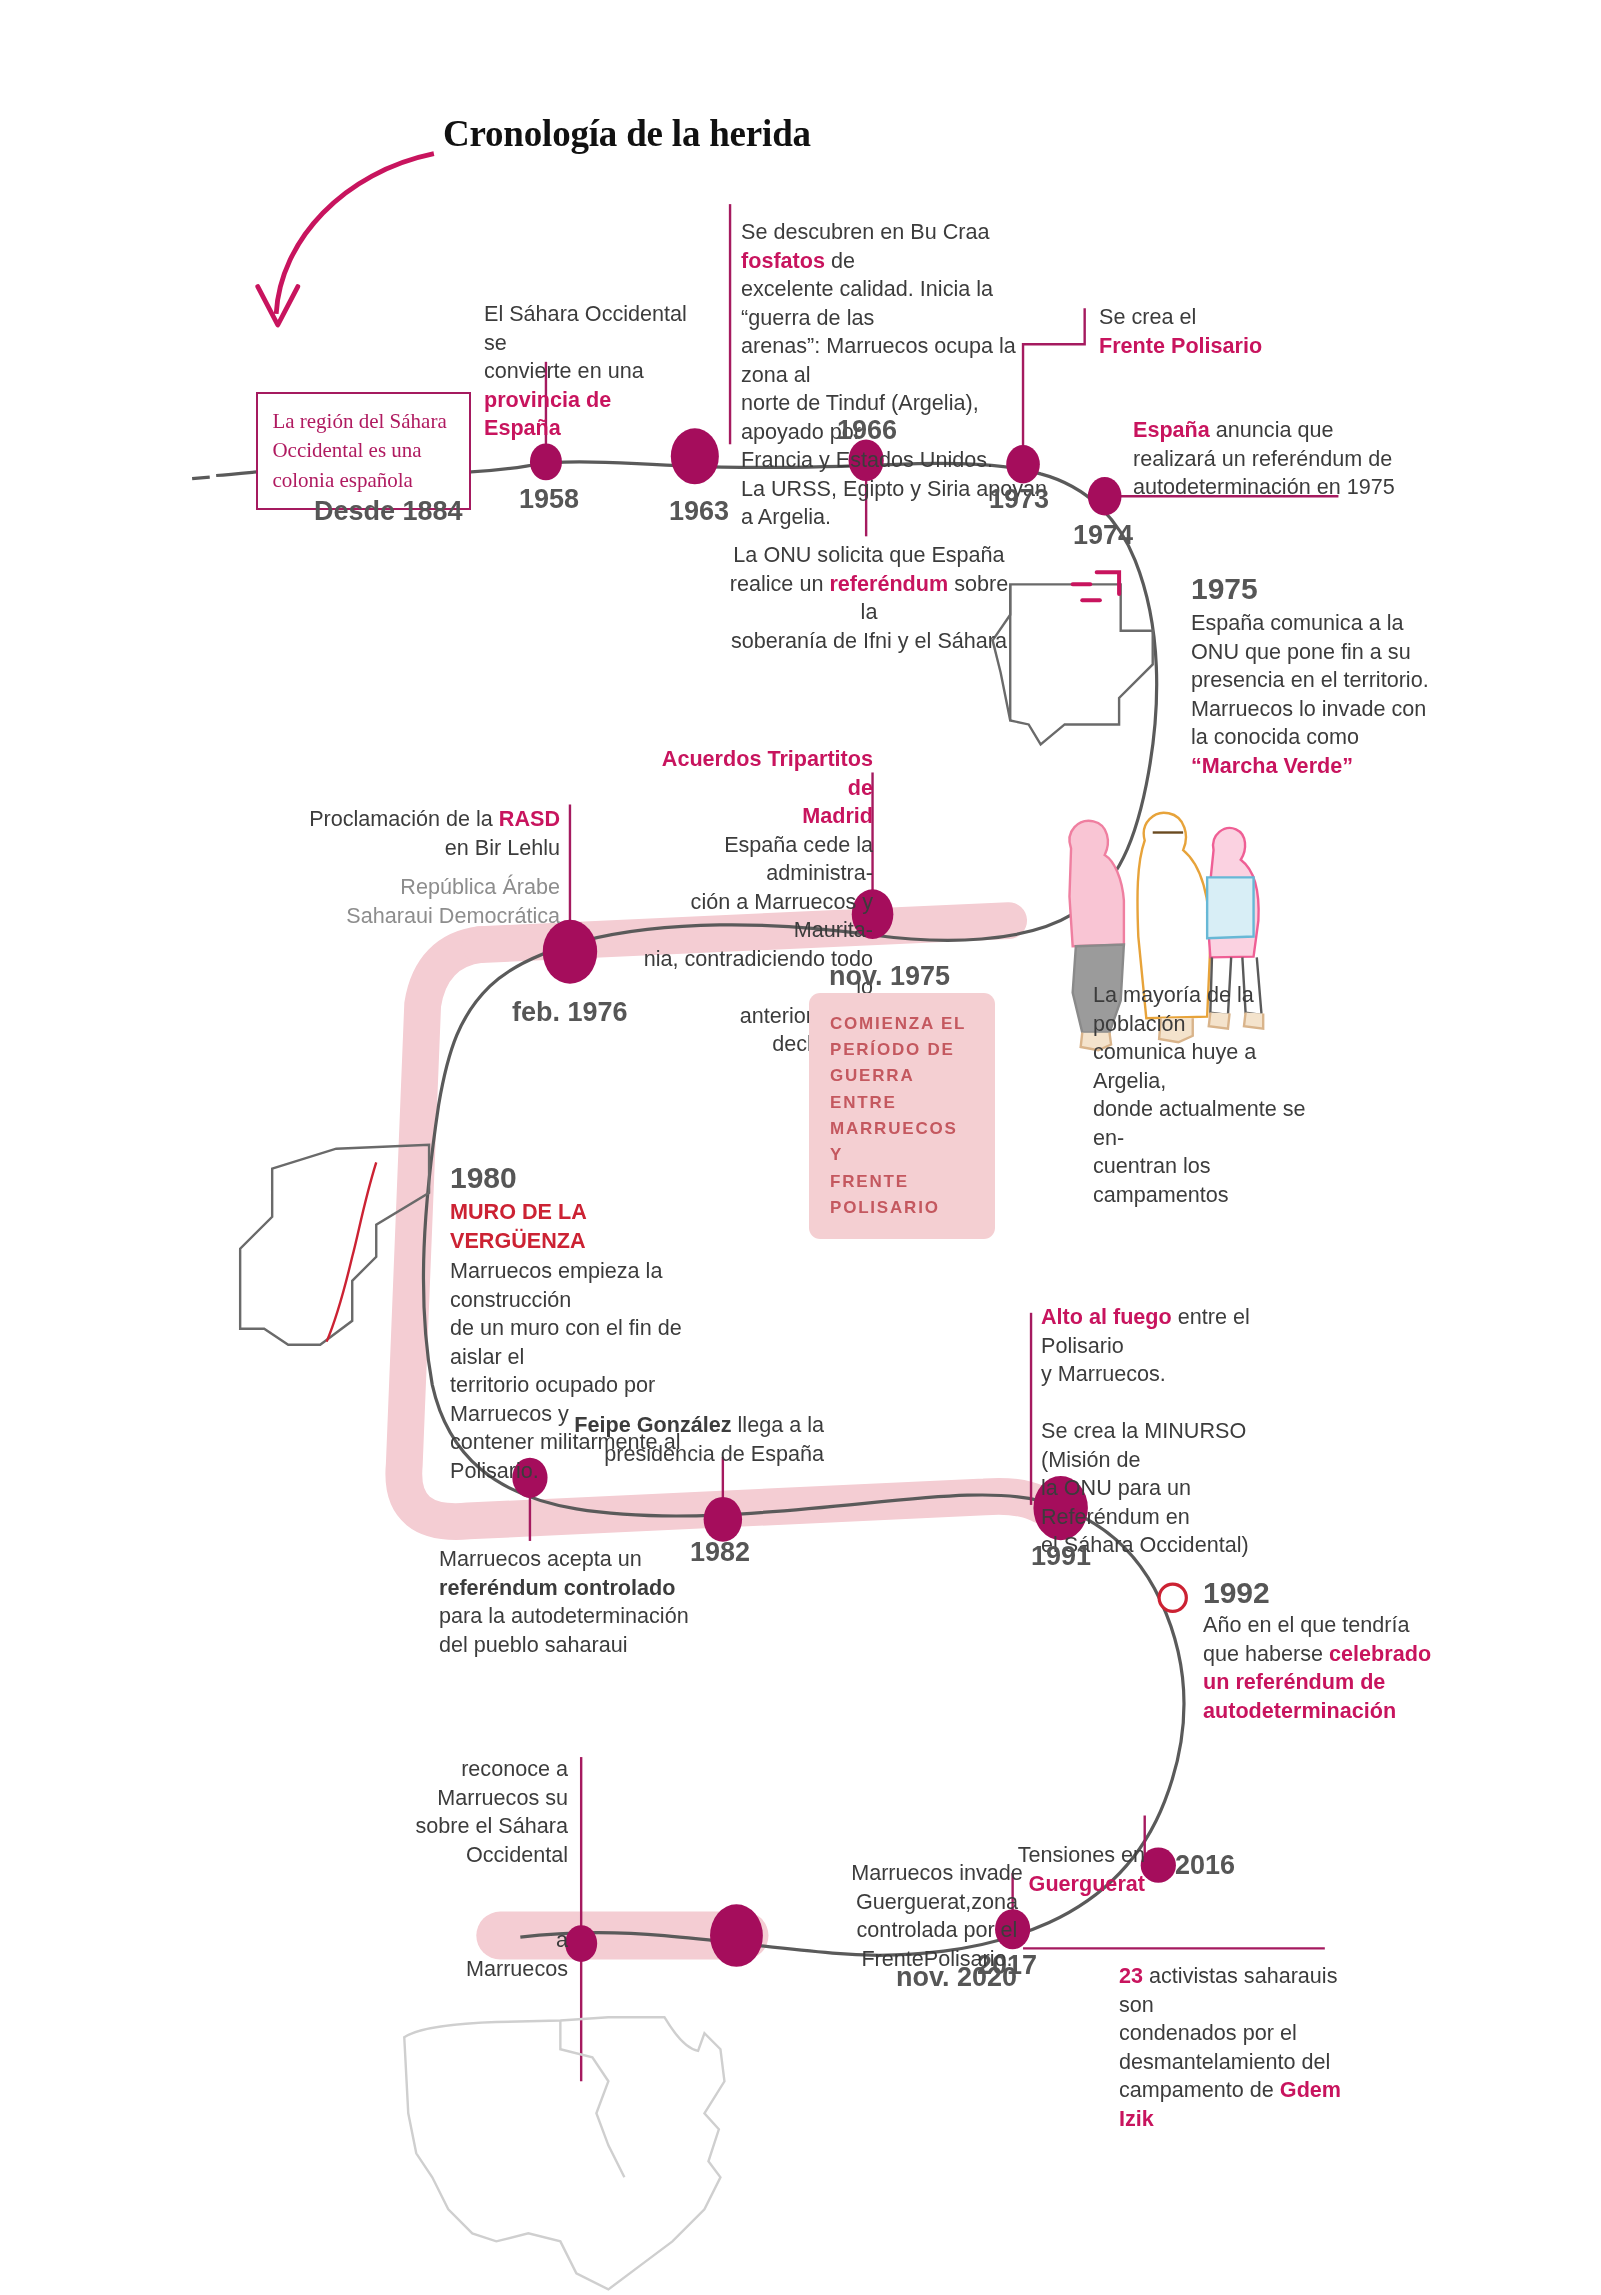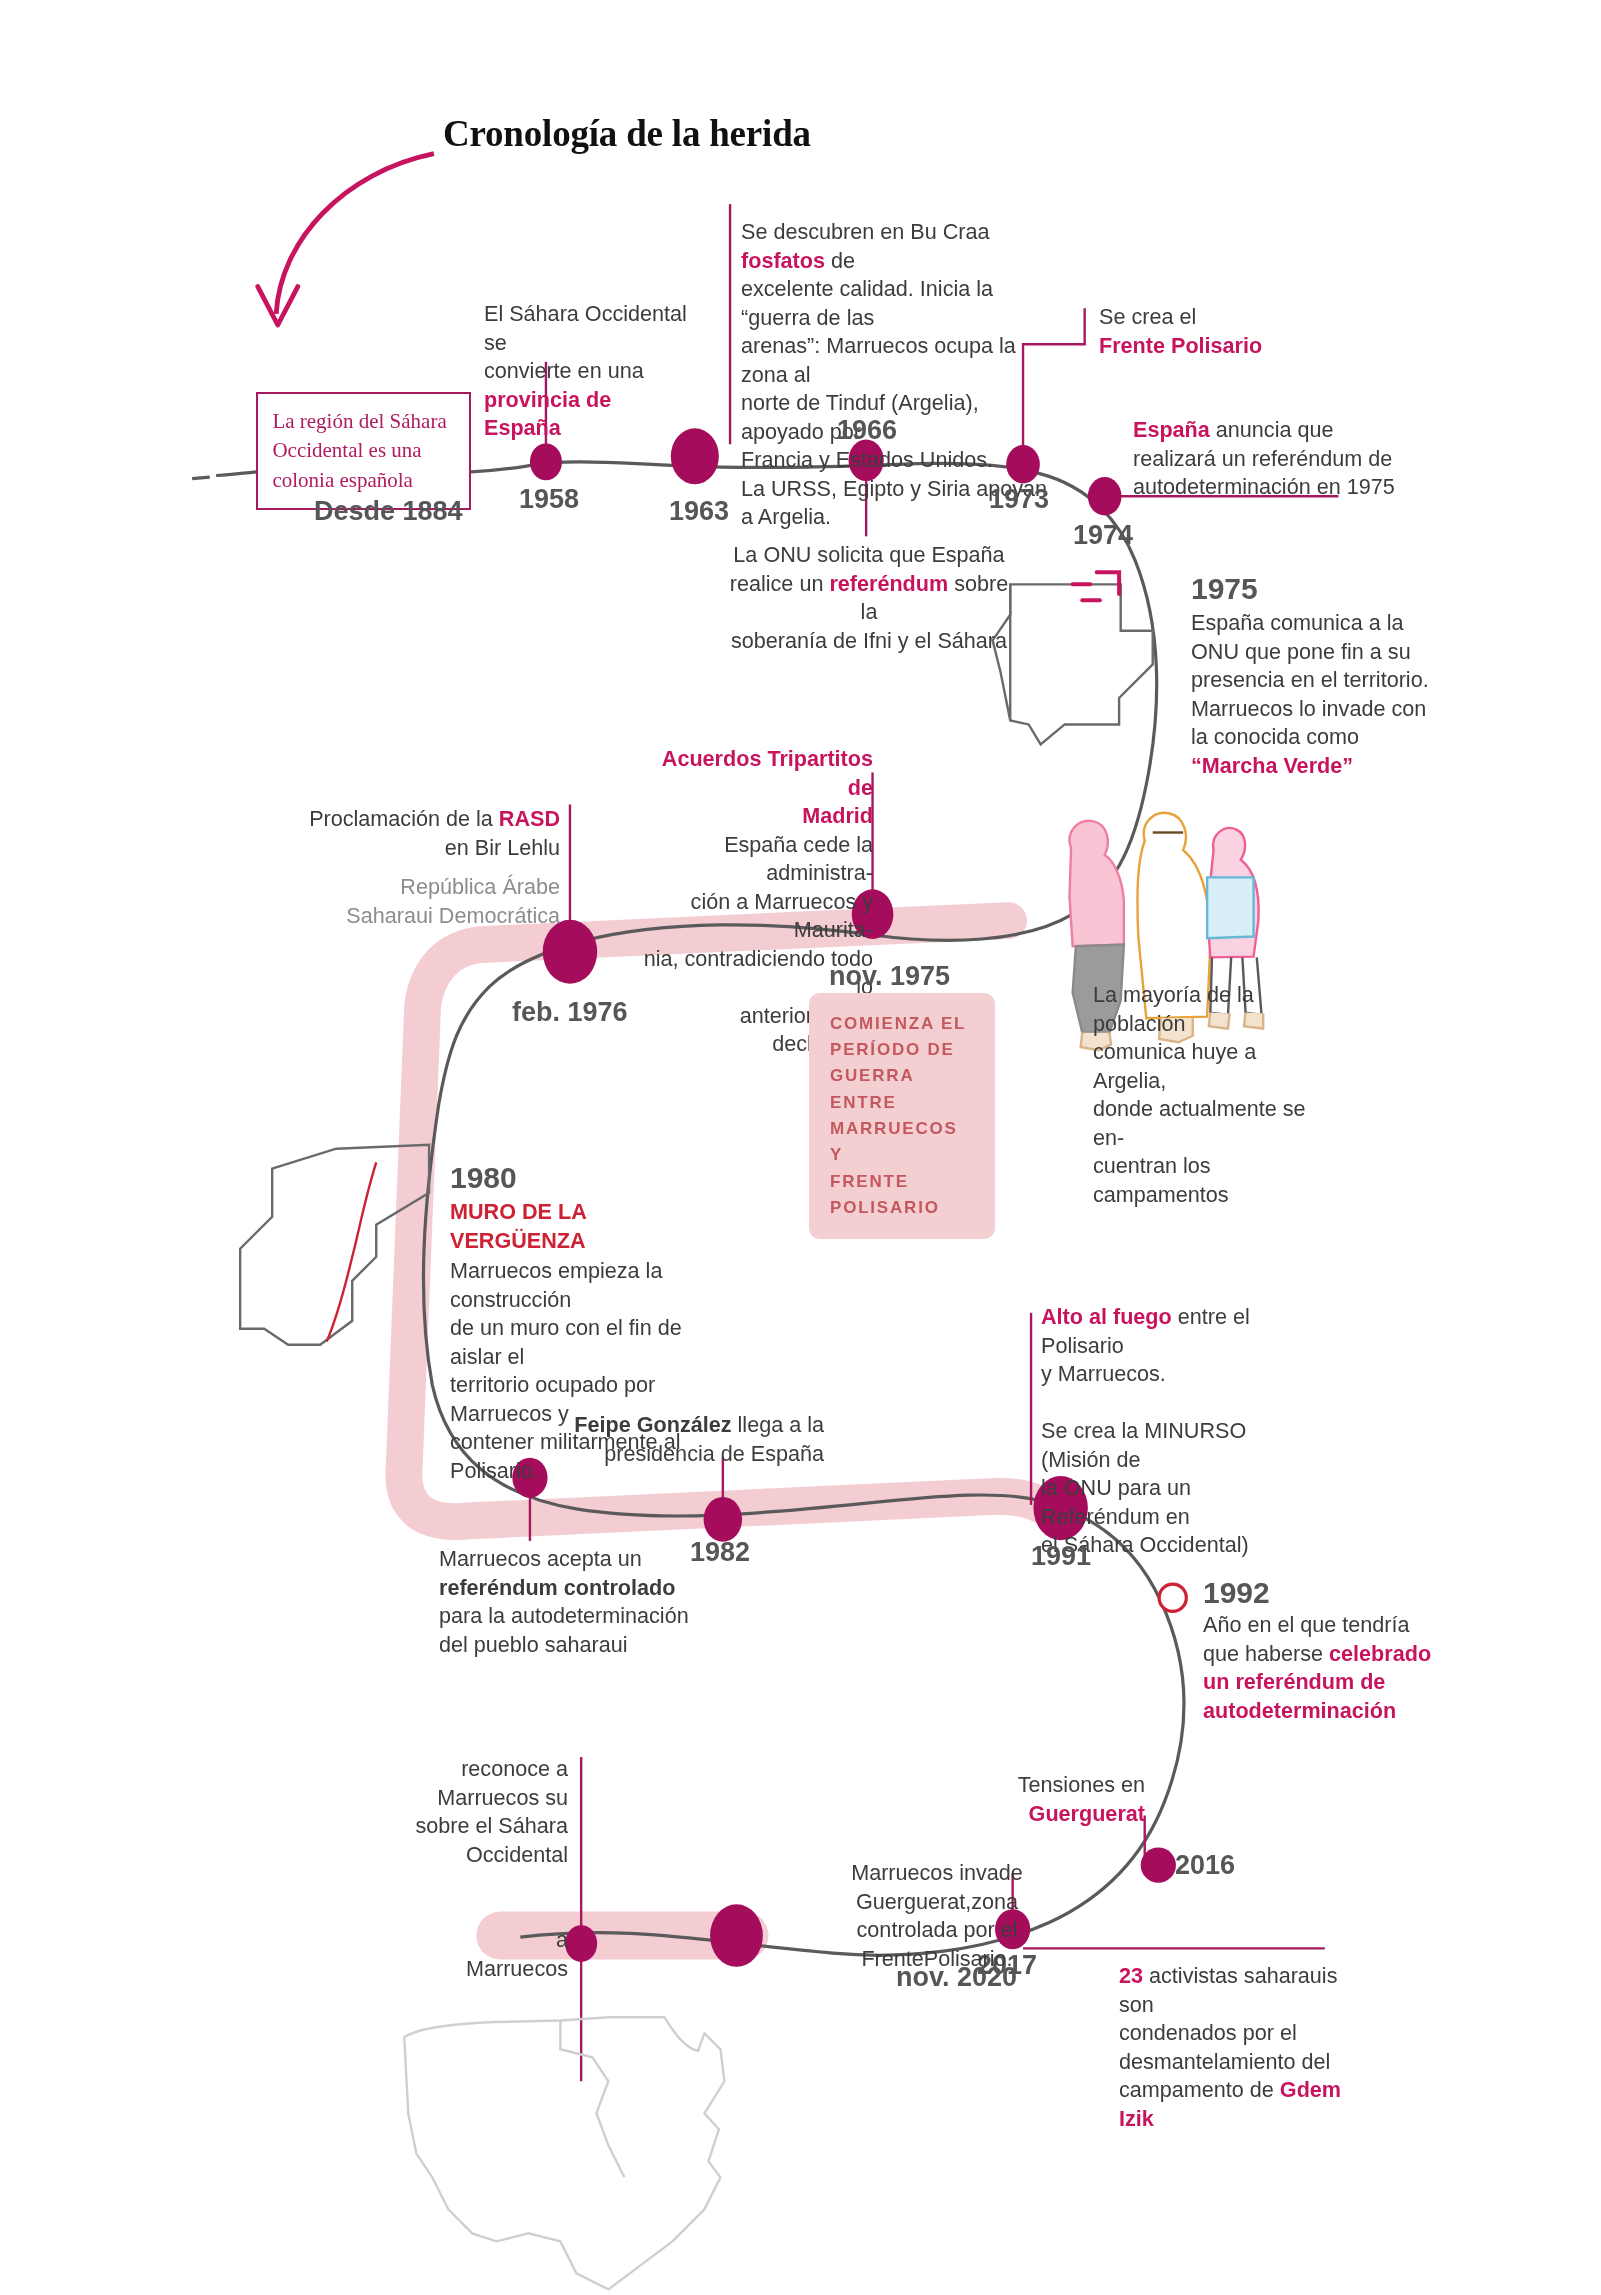--- a/index.html
+++ b/index.html
@@ -325,21 +325,21 @@
   <div class="yr" style="left:1031px; top:1541px;">1991</div>
 
   <div class="yr yr-big" style="left:1203px; top:1576px;">1992</div>
   <div class="txt s27" style="left:1203px; top:1611px; width:240px;">
     <span>Año en el que tendría</span><br>
     <span>que haberse </span><b>celebrado</b><br>
     <b>un referéndum de</b><br>
     <b>autodeterminación</b>
   </div>
 
-  <div class="txt s27 tright" style="left:961px; top:1771px; width:184px;">
+  <div class="txt s27 tright" style="left:961px; top:1841px; width:184px;">
     <span>Tensiones en</span><br>
     <b>Guerguerat</b>
   </div>
   <div class="yr" style="left:1175px; top:1850px;">2016</div>
 
   <div class="yr" style="left:977px; top:1950px;">2017</div>
   <div class="txt s27" style="left:1119px; top:1962px; width:256px;">
     <b>23</b><span> activistas saharauis son</span><br>
     <span>condenados por el</span><br>
     <span>desmantelamiento del</span><br>

